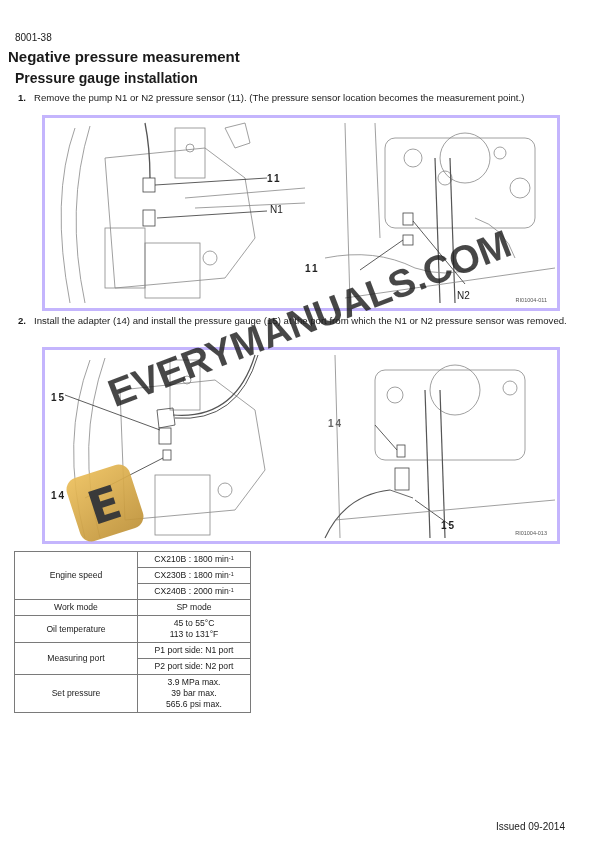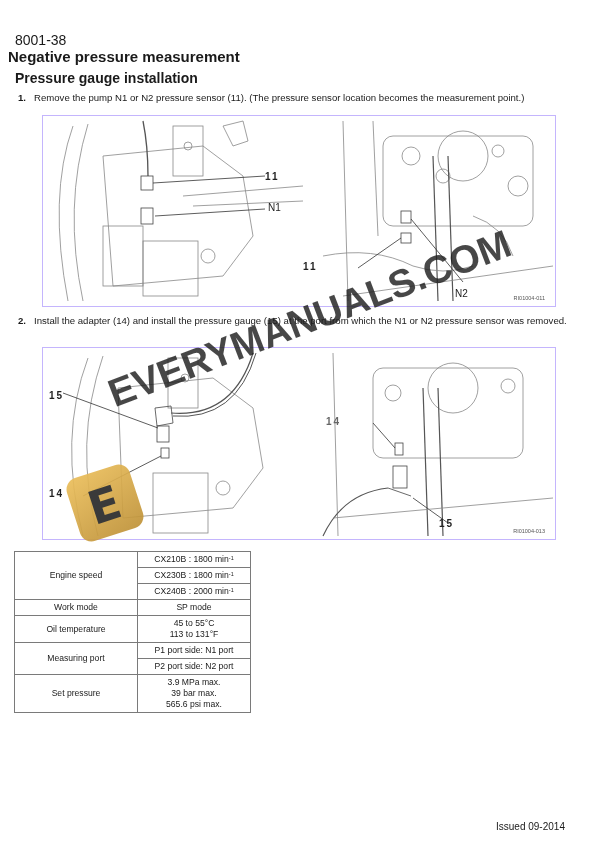--- a/index.html
+++ b/index.html
@@ -1,24 +1,24 @@
 <!DOCTYPE html>
 <html><head>
 <meta charset="utf-8">
 <style>
   html, body { margin: 0; padding: 0; background: #ffffff; }
   body { width: 612px; height: 866px; position: relative; overflow: hidden;
          font-family: "Liberation Sans", sans-serif; color: #1a1a1a; }
-  .page-id { position: absolute; left: 15px; top: 32px; font-size: 14px; }
+  .page-id { position: absolute; left: 15px; top: 32px; font-size: 10px; }
   .h1 { position: absolute; left: 8px; top: 48px; font-size: 15px; font-weight: bold; margin: 0; }
   .h2 { position: absolute; left: 15px; top: 70px; font-size: 14px; font-weight: bold; margin: 0; }
   .step { position: absolute; left: 15px; font-size: 9.6px; line-height: 13px; width: 560px; }
   .step .num { position: absolute; left: 3px; top: 0; font-weight: bold; }
   .step .txt { display: block; margin-left: 19px; }
-  .figure { position: absolute; left: 42px; width: 512px; border: 1px solid #c4b5fd; background: #fff; overflow: hidden; }
+  .figure { position: absolute; left: 42px; width: 512px; border: 3px solid #c4b5fd; background: #fff; overflow: hidden; }
   .figure svg { display: block; }
   .fig-code { position: absolute; right: 10px; bottom: 5px; font-size: 5.5px; color: #555; }
   .callout { position: absolute; font-size: 10px; font-weight: bold; letter-spacing: 2px; color: #222; }
   .callout.n { letter-spacing: 0; font-weight: normal; font-size: 10px; }
   table.spec { position: absolute; left: 14px; top: 551px; border-collapse: collapse;
                font-size: 8.6px; width: 237px; }
   table.spec td { border: 1px solid #7a7a7a; text-align: center; vertical-align: middle;
                   padding: 2px 4px; line-height: 11px; }
   table.spec td.label { width: 114px; }
   sup { font-size: 5.5px; vertical-align: top; position: relative; top: -1px; }

